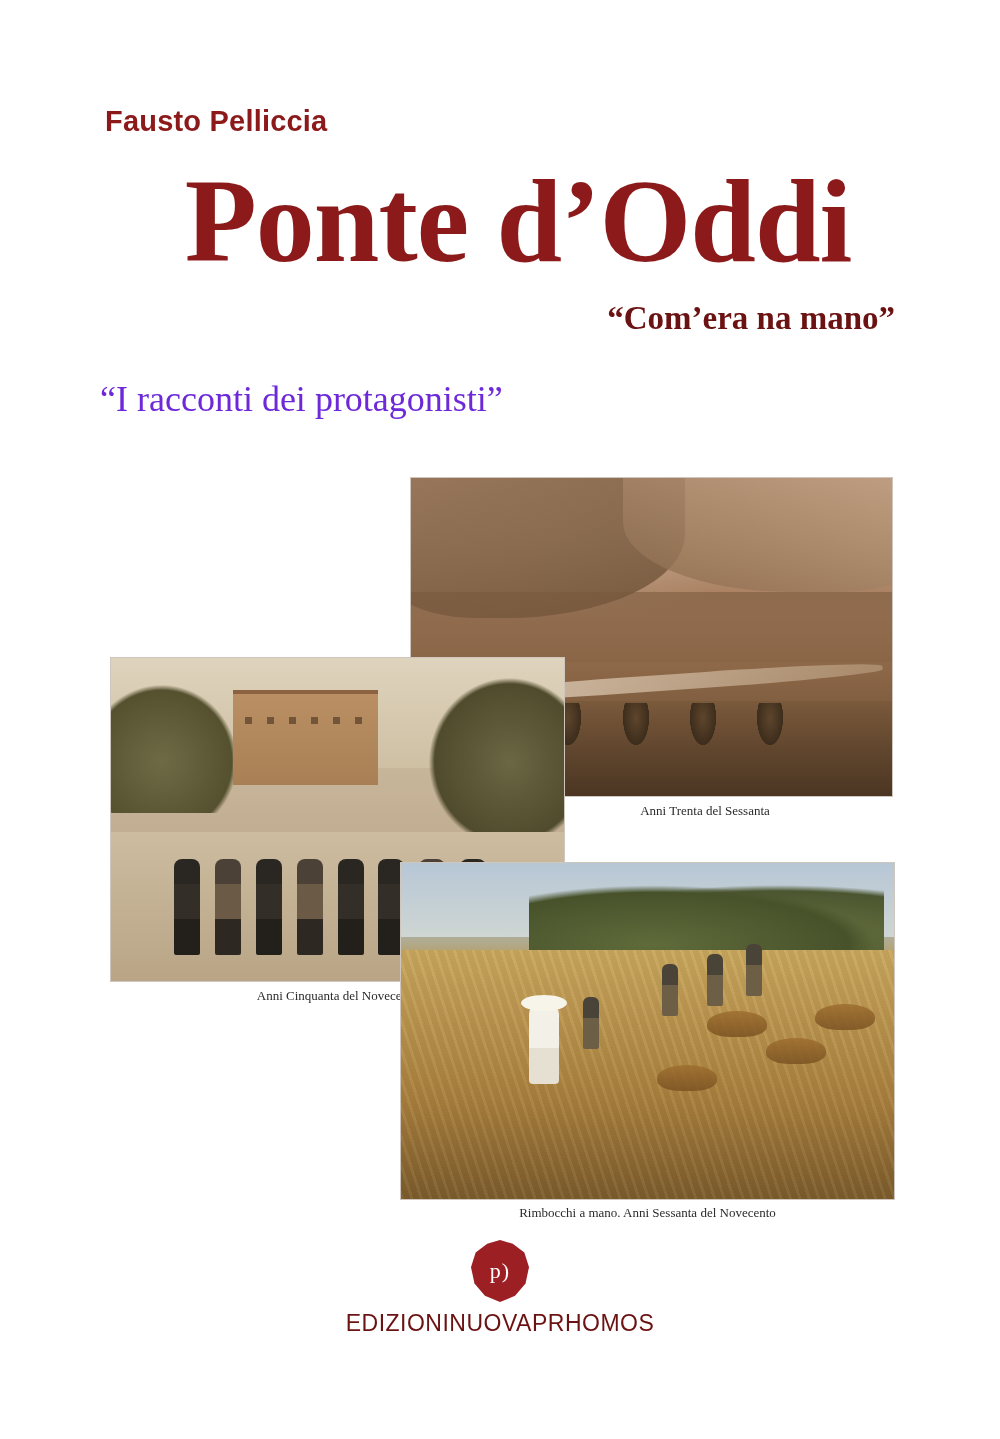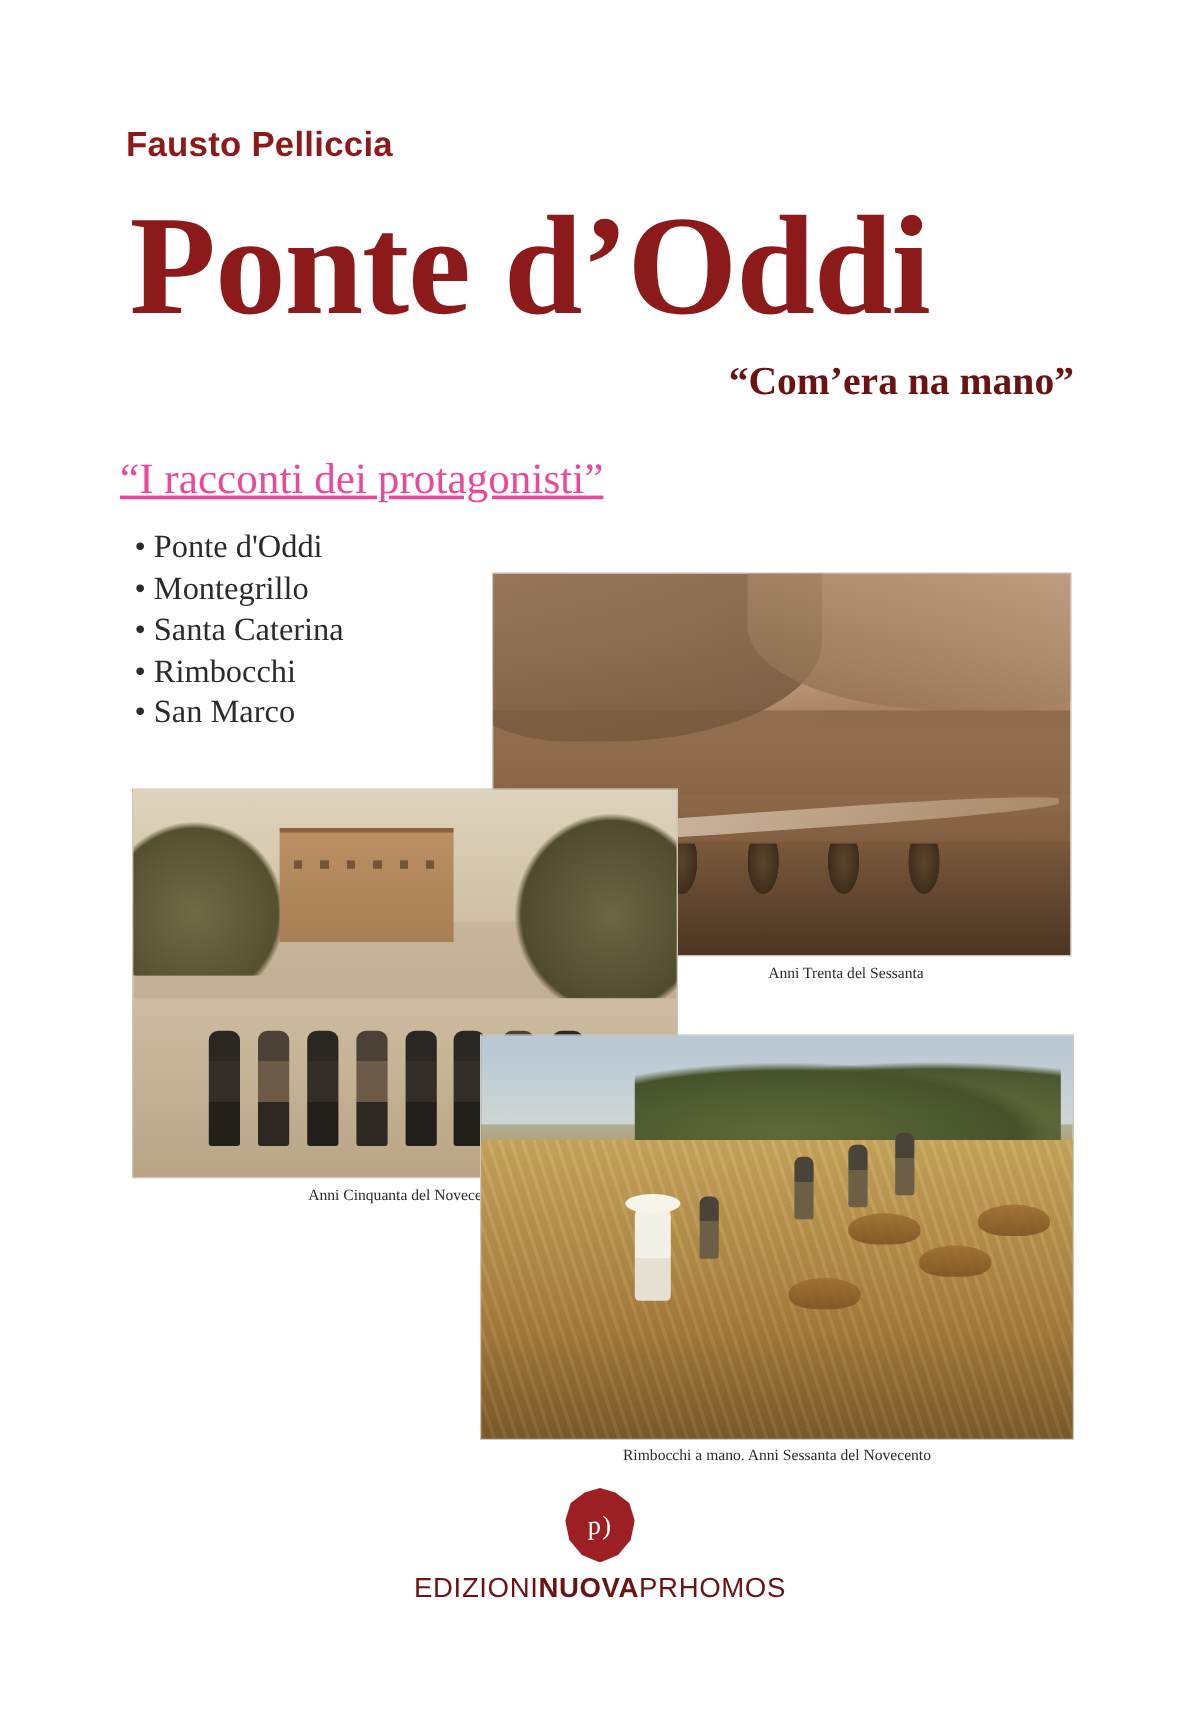--- a/index.html
+++ b/index.html
@@ -37,40 +37,40 @@
     position: absolute;
     left: 108px;
     top: 160px;
     width: 820px;
     font-family: "Liberation Serif", serif;
     font-weight: bold;
     font-size: 118px;
     line-height: 1.05;
     color: #8c1a1a;
     letter-spacing: -1px;
+    text-align: center;
   }
   .subtitle {
     position: absolute;
     right: 105px;
     top: 300px;
     font-family: "Liberation Serif", serif;
     font-weight: bold;
     font-size: 33px;
     color: #6b1212;
   }
 
   
   .tagline {
     position: absolute;
     left: 100px;
     top: 378px;
     font-family: "Liberation Serif", serif;
     font-size: 36px;
-    color: #ec4899;
-    text-decoration: underline;
+    color: #6d28d9;
   }
   .places {
     position: absolute;
     left: 112px;
     top: 438px;
     list-style: none;
     margin: 0;
     padding: 0;
     font-family: "Liberation Serif", serif;
     font-size: 27px;
@@ -248,42 +248,35 @@
     font-family: "Liberation Serif", serif;
     font-size: 22px;
     letter-spacing: 1px;
   }
   .pub-name {
     font-family: "Liberation Sans", sans-serif;
     font-size: 23px;
     color: #6b1212;
     letter-spacing: 0.5px;
   }
-  .pub-name .strong { font-weight: bold; }
+  .pub-name .strong { font-weight: normal; }
 </style>
 </head>
 <body>
 
 <div class="cover">
 
   <div class="author">Fausto Pelliccia</div>
 
   <div class="title">Ponte d’Oddi</div>
 
   <div class="subtitle">“Com’era na mano”</div>
 
   <div class="tagline">“I racconti dei protagonisti”</div>
 
-  <ul class="places">
-    <li>Ponte d'Oddi</li>
-    <li>Montegrillo</li>
-    <li>Santa Caterina</li>
-    <li>Rimbocchi</li>
-    <li>San Marco</li>
-  </ul>
 
   <div class="photo" id="photo-valley">
     <div class="hill-a"></div>
     <div class="hill-b"></div>
     <div class="ridge"></div>
     <div class="road"></div>
     <div class="field"></div>
     <div class="tree" style="left:18%"></div>
     <div class="tree" style="left:30%"></div>
     <div class="tree" style="left:44%"></div>

